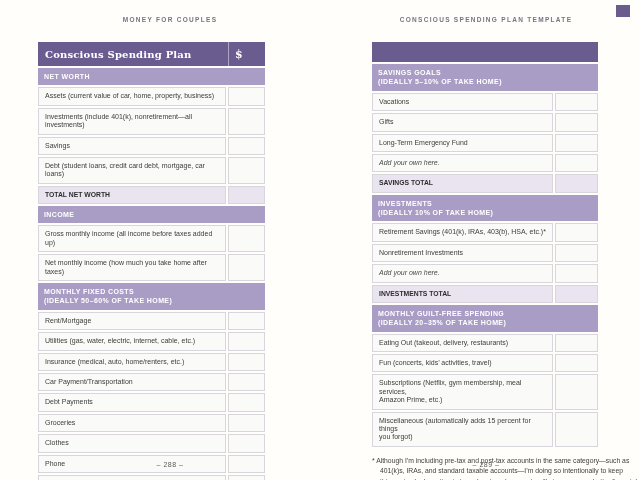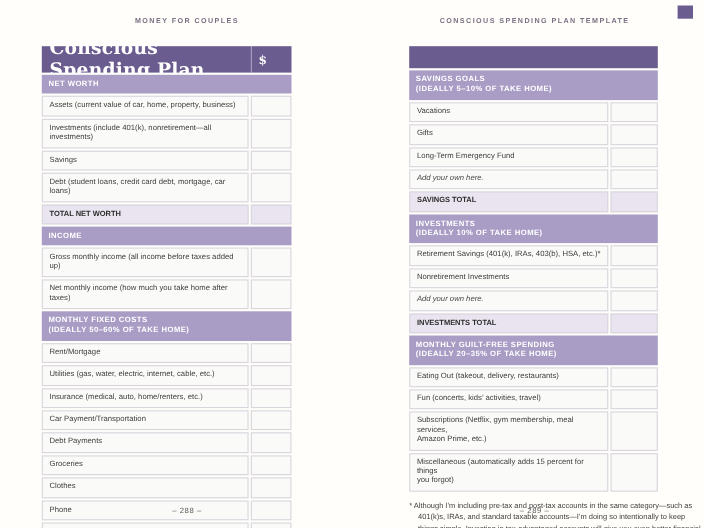--- a/index.html
+++ b/index.html
@@ -27,21 +27,21 @@
   #col-left{left:38px;width:227px}
   #col-right{left:372px;width:262px}
 
   .csp-table{display:flex;flex-direction:column;gap:2px}
   #table-left{width:227px;--valw:37px}
   #table-right{width:226px;--valw:43px}
 
   .thead{background:var(--dark);color:#fff;display:flex;align-items:stretch;height:24px}
   .t-title{flex:1;display:flex;align-items:center;padding:0 7px;
     font-family:"DejaVu Serif","Liberation Serif",serif;font-weight:bold;
-    font-size:17px;letter-spacing:.2px}
+    font-size:10px;letter-spacing:.2px}
   .t-cur{width:var(--valw);box-sizing:border-box;border-left:1px solid rgba(255,255,255,.45);
     display:flex;align-items:center;padding-left:6px;
     font-family:"DejaVu Serif","Liberation Serif",serif;font-weight:bold;font-size:11px}
 
   .band{height:20px;background:var(--dark)}
   .sec{background:var(--mid);color:#fff;font-weight:bold;font-size:7px;
     letter-spacing:.4px;padding:4px 6px;line-height:1.35}
   .row{display:flex;gap:2px;align-items:stretch}
   .cell{background:var(--cellbg);border:1px solid var(--cellborder);box-sizing:border-box}
   .row .label{flex:1;padding:4px 6px;font-size:7px;line-height:1.2;color:#3c3c3c}

